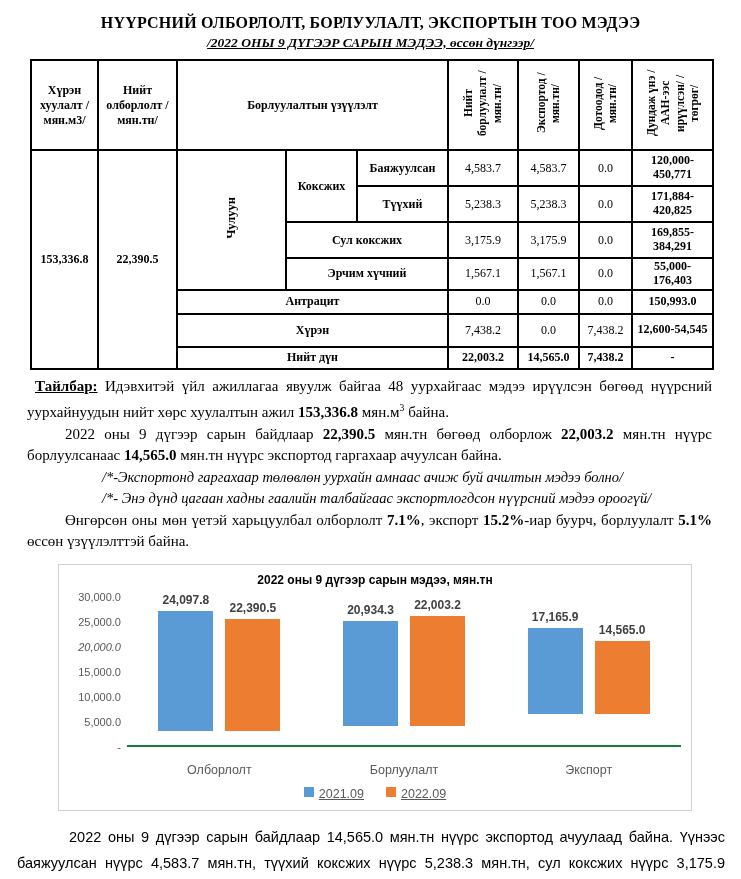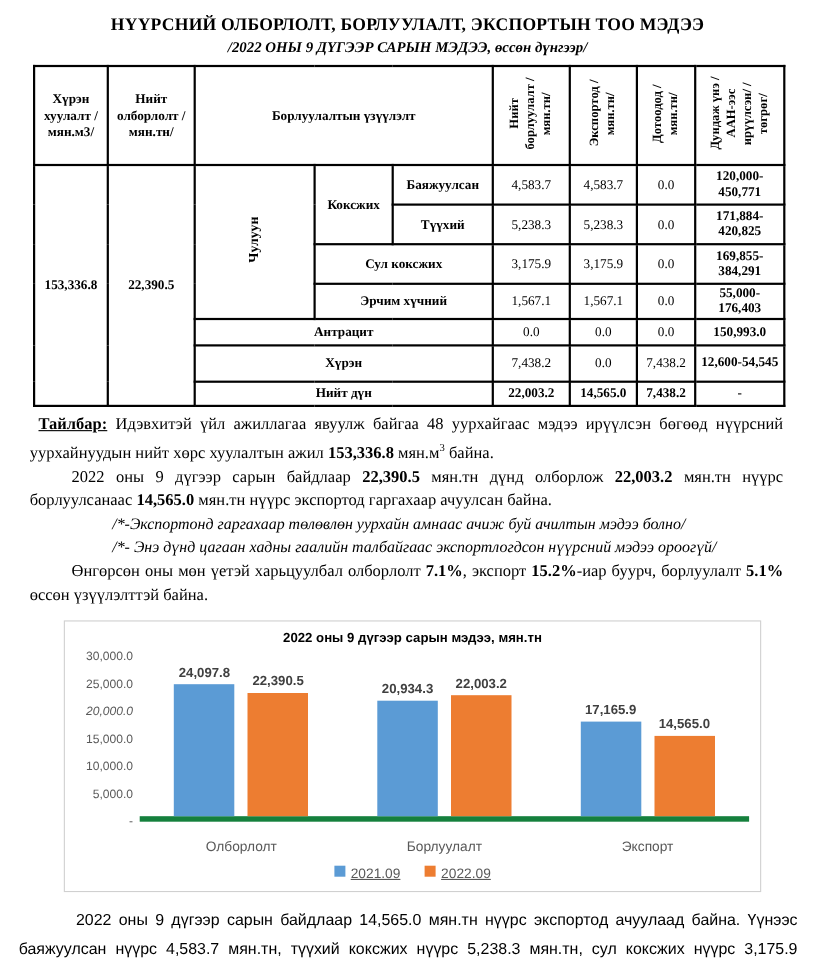--- a/index.html
+++ b/index.html
@@ -2,21 +2,21 @@
 <html><head>
 <meta charset="utf-8">
 <style>
   * { box-sizing: border-box; margin: 0; padding: 0; }
   html, body { width: 741px; height: 879px; background: #ffffff; overflow: hidden; }
   body { font-family: "Liberation Serif", serif; color: #000; }
 
   .page { width: 741px; height: 879px; padding-top: 14px; position: relative; }
 
   .doc-title { text-align: center; font-weight: bold; font-size: 16px; letter-spacing: 0.2px; }
-  .doc-subtitle { text-align: center; font-weight: bold; font-style: italic; font-size: 13.5px; margin-top: 3px; }
+  .doc-subtitle { text-align: center; font-weight: bold; font-style: italic; font-size: 13.5px; margin-top: 3px; text-decoration: underline; }
 
   
   table.main { border-collapse: collapse; margin: 8px 0 0 30px; table-layout: fixed; width: 682px; }
   table.main th, table.main td {
     border: 2px solid #000; text-align: center; vertical-align: middle;
     font-size: 12px; padding: 1px 2px; overflow: hidden;
   }
   table.main th { font-weight: bold; }
   th.h-top { height: 88px; font-size: 12.5px; line-height: 1.25; }
   .rot {
@@ -52,22 +52,22 @@
   }
   .chart-title { text-align: center; font-weight: bold; font-size: 12px; color: #000; margin-bottom: 10px; }
   .chart-main { display: flex; align-items: flex-start; }
   .y-axis { position: relative; width: 68px; height: 160px; flex: 0 0 68px; }
   .ytick {
     position: absolute; right: 6px; width: 62px; text-align: right;
     font-size: 11px; color: #595959; white-space: nowrap;
   }
   .plot {
     flex: 1 1 auto; height: 150px; margin-right: 10px; position: relative;
-    border-bottom: 5px solid #15803d;
-    display: flex; align-items: flex-end; justify-content: space-around;
+    border-bottom: 2px solid #15803d;
+    display: flex; align-items: center; justify-content: space-around;
   }
   .bar-group { display: flex; align-items: flex-end; gap: 12px; }
   .bar-wrap { position: relative; width: 55px; }
   .bar { width: 55px; }
   .bar-label {
     position: absolute; bottom: 100%; margin-bottom: 4px; left: 50%;
     transform: translateX(-50%); white-space: nowrap;
     font-size: 12px; font-weight: bold; color: #404040;
   }
   .x-labels { display: flex; margin-left: 68px; margin-right: 10px; margin-top: 6px; }
@@ -163,21 +163,21 @@
       <td class="num">22,003.2</td>
       <td class="num">14,565.0</td>
       <td class="num">7,438.2</td>
       <td class="price">-</td>
     </tr>
   </tbody>
     </table>
 
   <div class="commentary">
     <p class="p-small-indent"><span class="lead-label">Тайлбар:</span><span> Идэвхитэй үйл ажиллагаа явуулж байгаа 48 уурхайгаас мэдээ ирүүлсэн бөгөөд нүүрсний уурхайнуудын нийт хөрс хуулалтын ажил </span><span class="bnum">153,336.8</span><span> мян.м</span><sup>3</sup><span> байна.</span></p>
-    <p class="p-indent"><span>2022 оны 9 дүгээр сарын байдлаар </span><span class="bnum">22,390.5</span><span> мян.тн дүнд олборлож </span><span class="bnum">22,003.2</span><span> мян.тн нүүрс борлуулсанаас </span><span class="bnum">14,565.0</span><span> мян.тн нүүрс экспортод гаргахаар ачуулсан байна.</span></p>
+    <p class="p-indent"><span>2022 оны 9 дүгээр сарын байдлаар </span><span class="bnum">22,390.5</span><span> мян.тн бөгөөд олборлож </span><span class="bnum">22,003.2</span><span> мян.тн нүүрс борлуулсанаас </span><span class="bnum">14,565.0</span><span> мян.тн нүүрс экспортод гаргахаар ачуулсан байна.</span></p>
     <p class="note-line">/*-Экспортонд гаргахаар төлөвлөн уурхайн амнаас ачиж буй ачилтын мэдээ болно/</p>
     <p class="note-line">/*- Энэ дүнд цагаан хадны гаалийн талбайгаас экспортлогдсон нүүрсний мэдээ ороогүй/</p>
     <p class="p-indent"><span>Өнгөрсөн оны мөн үетэй харьцуулбал олборлолт </span><span class="bnum">7.1%</span><span>, экспорт </span><span class="bnum">15.2%</span><span>-иар буурч, борлуулалт </span><span class="bnum">5.1%</span><span> өссөн үзүүлэлттэй байна.</span></p>
   </div>
 
   <div class="chart-box">
     <div class="chart-title">2022 оны 9 дүгээр сарын мэдээ, мян.тн</div>
     <div class="chart-main">
       <div class="y-axis">
           <span class="ytick" style="top: -6px;">30,000.0</span>

